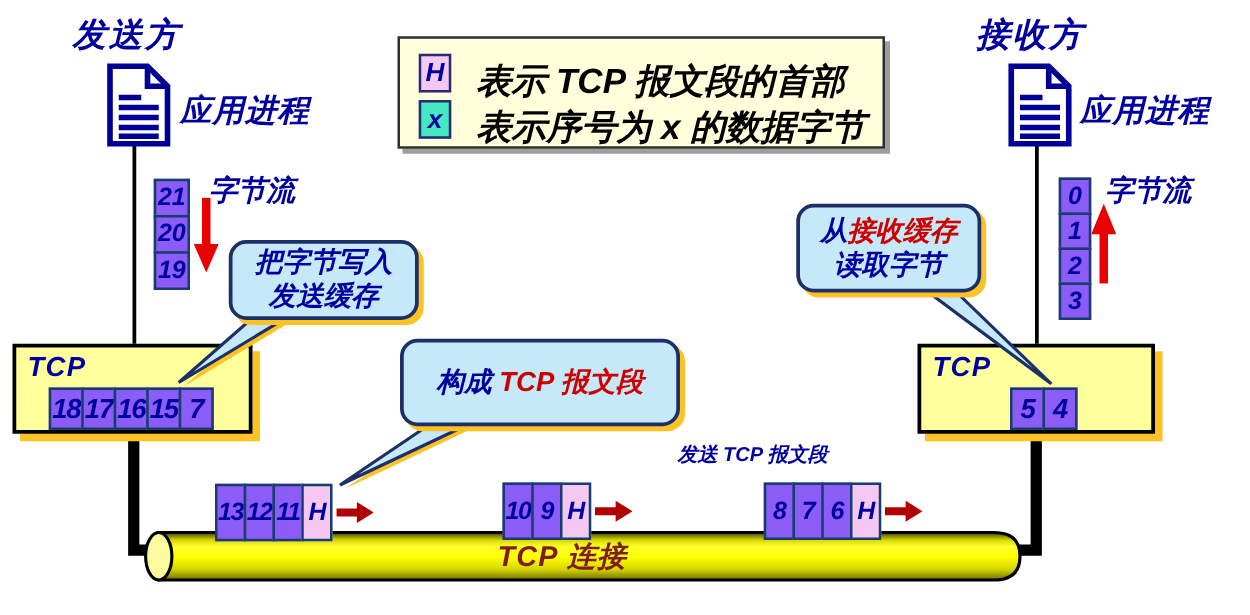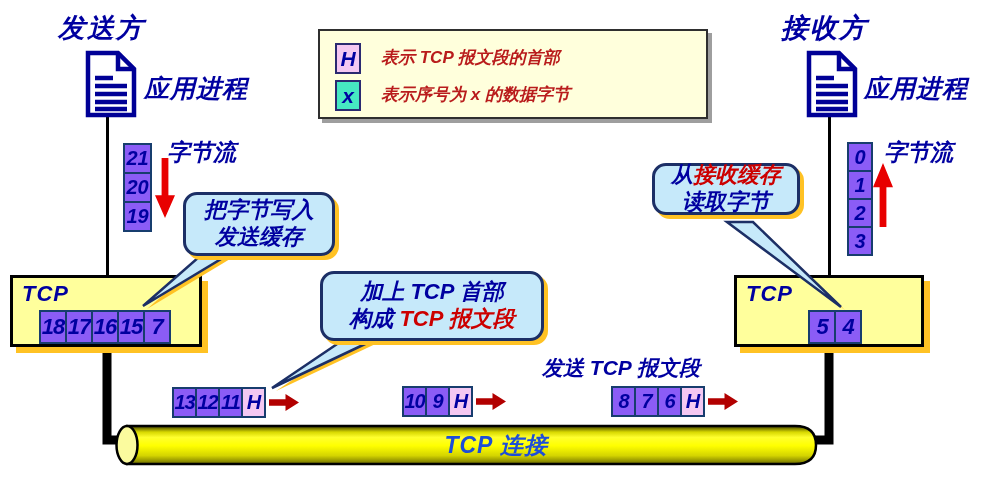--- a/index.html
+++ b/index.html
@@ -19,45 +19,45 @@
   .cell{box-sizing:border-box;background:#8b5cf6;border:2px solid #173D6E;color:#0000A0;
         display:flex;align-items:center;justify-content:center;}
   .cell.pink{background:#F4C8F2;}
   .vstack{display:flex;flex-direction:column;}
   .vstack .cell{width:29px;height:31px;font-size:20px;}
   .vstack .cell + .cell{margin-top:-2px;}
   .vstack.small .cell{width:26px;height:30px;}
   .hrow{display:flex;align-items:center;}
   .hrow .cell + .cell{margin-left:-2px;}
   .buf .cell{width:28px;height:34px;font-size:22px;letter-spacing:-1px;}
-  .seg .cell{width:25px;height:31px;font-size:20px;letter-spacing:-1px;}
+  .seg .cell{width:25px;height:46px;font-size:20px;letter-spacing:-1px;}
 
   .tcp-box{box-sizing:border-box;background:#FFFF9C;border:3px solid #000;
            box-shadow:6px 6px 0 #FFC224;}
   .tcp-box .tag{position:absolute;left:9px;top:3px;font-size:22px;color:#0000A0;letter-spacing:1px;}
 
   .legend{box-sizing:border-box;background:#FFFFDC;border:2px solid #2F2F2F;
           box-shadow:4px 4px 0 #9E9E9E;}
   .legend .sym{position:absolute;box-sizing:border-box;width:26px;height:31px;border:2px solid #2A2A70;
                color:#0000A0;font-size:21px;display:flex;align-items:center;justify-content:center;}
-  .legend .ltext{position:absolute;font-size:17px;color:#b91c1c;white-space:nowrap;}
+  .legend .ltext{position:absolute;font-size:28px;color:#000000;white-space:nowrap;}
 
   .bubble{box-sizing:border-box;background:#C6E9FA;border:3px solid #1C2F66;border-radius:14px;
           box-shadow:4px 4px 0 #FFC224;display:flex;flex-direction:column;align-items:center;
           justify-content:center;line-height:1.22;white-space:nowrap;}
   .bubble .l1,.bubble .l2{font-size:22px;color:#0000A0;}
 
   .seg-arrow{width:30px;height:20px;background:#B20000;margin-left:3px;
              clip-path:polygon(0 34%,55% 34%,55% 8%,100% 50%,55% 92%,55% 66%,0 66%);}
   .v-arrow{background:#E80000;}
   .down{clip-path:polygon(33% 0,67% 0,67% 62%,100% 62%,50% 100%,0 62%,33% 62%);}
   .up{clip-path:polygon(50% 0,100% 38%,67% 38%,67% 100%,33% 100%,33% 38%,0 38%);}
 
-  .seg-label{font-size:21px;color:#0000A0;}
-  .pipe-label{font-size:23px;color:#1d4ed8;text-align:right;letter-spacing:1px;}
+  .seg-label{font-size:16px;color:#0000A0;}
+  .pipe-label{font-size:23px;color:#7f1d1d;text-align:left;letter-spacing:1px;}
 </style>
 </head>
 <body>
 
 <div class="canvas">
 
   <svg class="layer z0" width="1000" height="492">
     <defs>
       <linearGradient id="cyl" x1="0" y1="0" x2="0" y2="1">
         <stop offset="0" stop-color="#3F3F00"></stop>
@@ -180,22 +180,21 @@
     <polygon points="731,225 757,225 845,310" fill="#FFC224"></polygon>
     <polygon points="727,222 753,222 841,307" fill="#C6E9FA" stroke="#1C2F66" stroke-width="2.5"></polygon>
   </svg>
 
   <div class="abs z6 bubble" style="left:183px;top:192px;width:152px;height:64px;">
     <div class="l1">把字节写入</div>
     <div class="l2 redtxt">发送缓存</div>
   </div>
 
   <div class="abs z6 bubble" style="left:320px;top:271px;width:224px;height:70px;">
-    <div class="l1">加上 TCP 首部</div>
     <div class="l2"><span class="navy">构成 </span><span class="redtxt">TCP 报文段</span></div>
   </div>
 
-  <div class="abs z6 bubble" style="left:652px;top:163px;width:148px;height:52px;">
+  <div class="abs z6 bubble" style="left:637px;top:163px;width:148px;height:71px;">
     <div class="l1"><span class="navy">从</span><span class="redtxt">接收缓存</span></div>
     <div class="l2">读取字节</div>
   </div>
 
 </div>
 
 </body></html>

